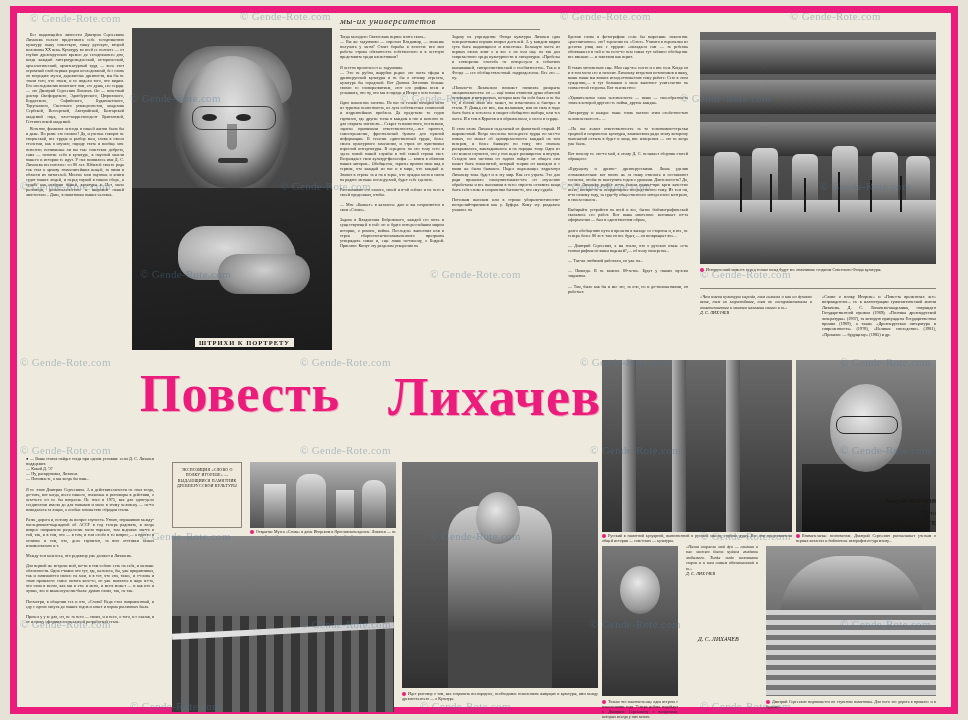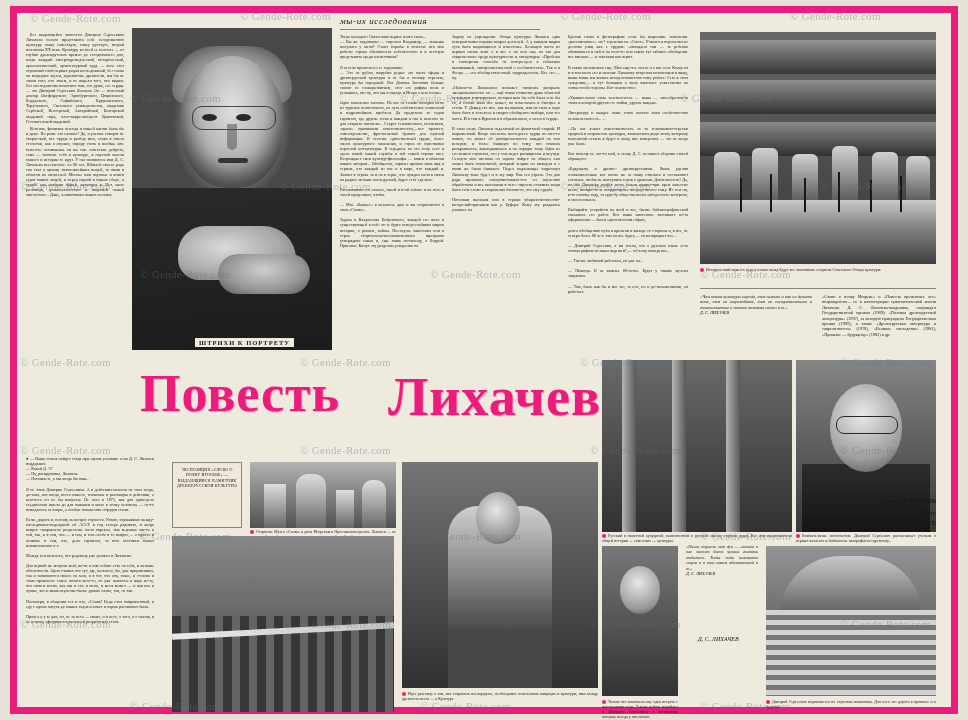--- a/index.html
+++ b/index.html
@@ -308,21 +308,21 @@
 
 <div id="page">
   <div class="paper"></div>
   <div class="magenta-border mb-top"></div>
   <div class="magenta-border mb-bottom"></div>
   <div class="magenta-border mb-left"></div>
   <div class="magenta-border mb-right"></div>
 
   <div class="inner">
 
-    <div class="hdr-small" style="left:318px;top:0px;">мы-их исследования</div>
+    <div class="hdr-small" style="left:318px;top:0px;">мы-их университетов</div>
     <div class="rule" style="left:318px;top:13px;width:200px;"></div>
 
     <div class="col" style="left:4px;top:16px;width:98px;height:318px;">
       <p>Без выдающейся личности Дмитрия Сергеевича Лихачева нельзя представить себе сегодняшнюю культуру нашу советскую, нашу русскую, второй половины XX века. Культуру во всей ее полноте — от глубин древнерусских времен до сегодняшнего дня, когда каждый литературоведческий, исторический, археологический, архитектурный труд — весь этот огромный слой первых родов исследований, без слова он возродил: музеи, деревянные древности, мы бы не знали того, что знаем, и не видели того, что видим. Его исследования помогают нам, его душа, его сердце — это Дмитрий Сергеевич Лихачев. Он — почетный доктор Оксфордского, Эдинбургского, Цюрихского, Бордоского, Софийского, Будапештского, Торуньского, Сиенского университетов, академик Сербской, Венгерской, Австрийской, Болгарской академий наук, член-корреспондент Британской, Геттингенской академий.</p>
       <p>Конечно, фамилия легенда в нашей жизни была бы и даже. Но разве это сложно? Да, и ученые говорят не творческой, все труды и разбор мои, слова в своем столетии, как я изучаю, народу стать и вообще мне неполно; понимаешь ли вы так: советская доброта, сама — понятие себя в культуре, в научной мысли нашего и истории те идут.
 У нас появилось имя Д. С. Лихачева всесоюзное: со 80 лет. Юбилей своего рода так стал к архиву знаменитейших вещей, за ними в области их читателей. Многие мои научные и книги судят наших людей, и перед наукой в наших сборе, к судьбе как истории нашей, культуры в. Нет, мало разговора, доскональностью и широкой нашей личностью...
 Даже, в памятники наших человек.</p>
     </div>
 
     <div class="photo" id="portrait">

